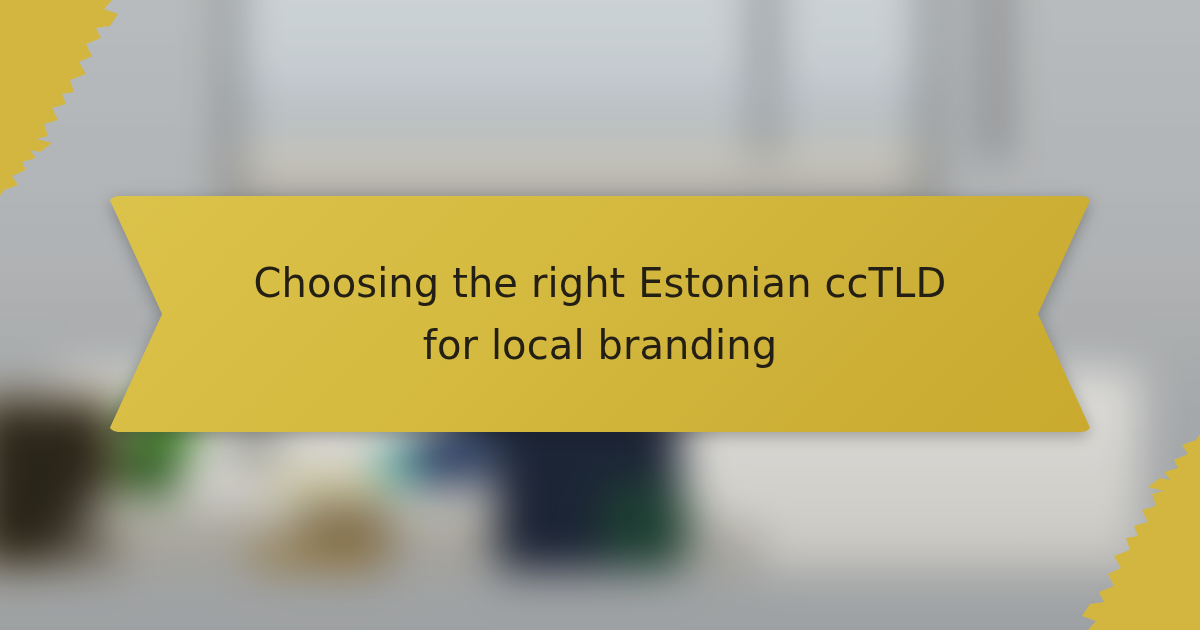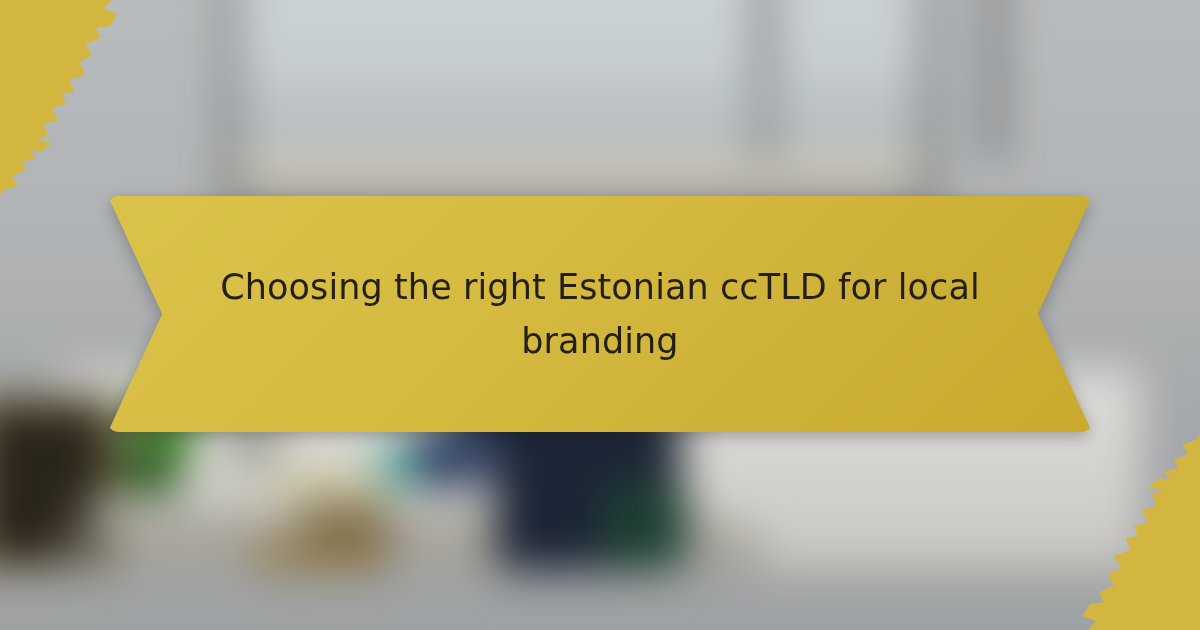--- a/index.html
+++ b/index.html
@@ -214,21 +214,21 @@
         0% 100%,
         5.5% 50%);
   }
 
   .banner-title {
     position:relative;
     z-index:2;
     width:760px;
     text-align:center;
     color:#241f14;
-    font-size:35px;
+    font-size:40px;
     line-height:1.55;
     font-weight:400;
     letter-spacing:.1px;
     font-family:"DejaVu Sans", sans-serif;
   }
 </style>
 </head>
 <body>
 
 <div id="stage">

